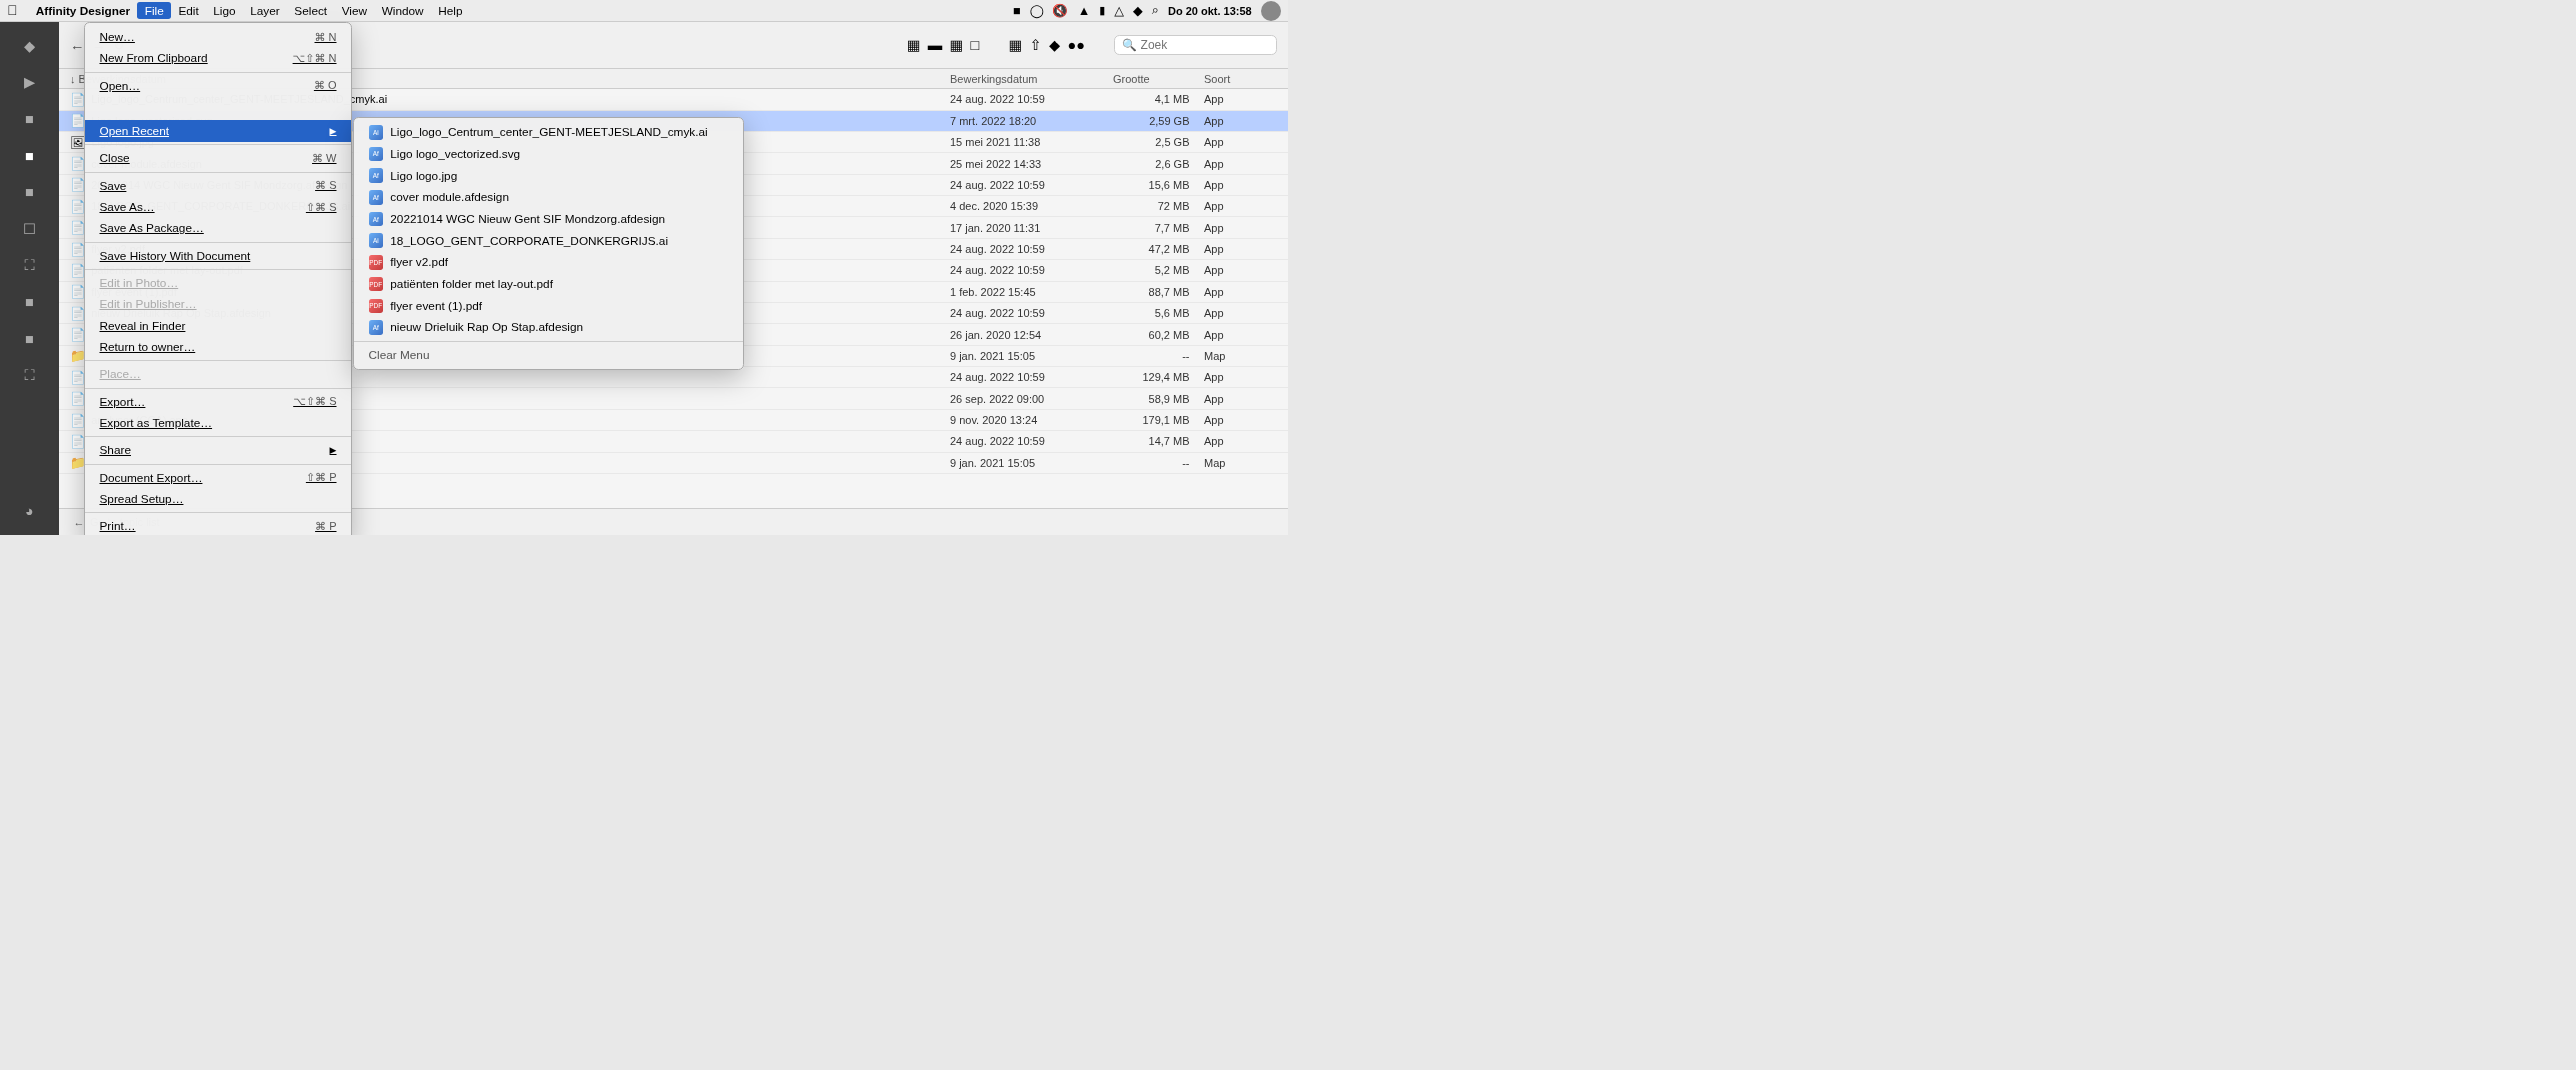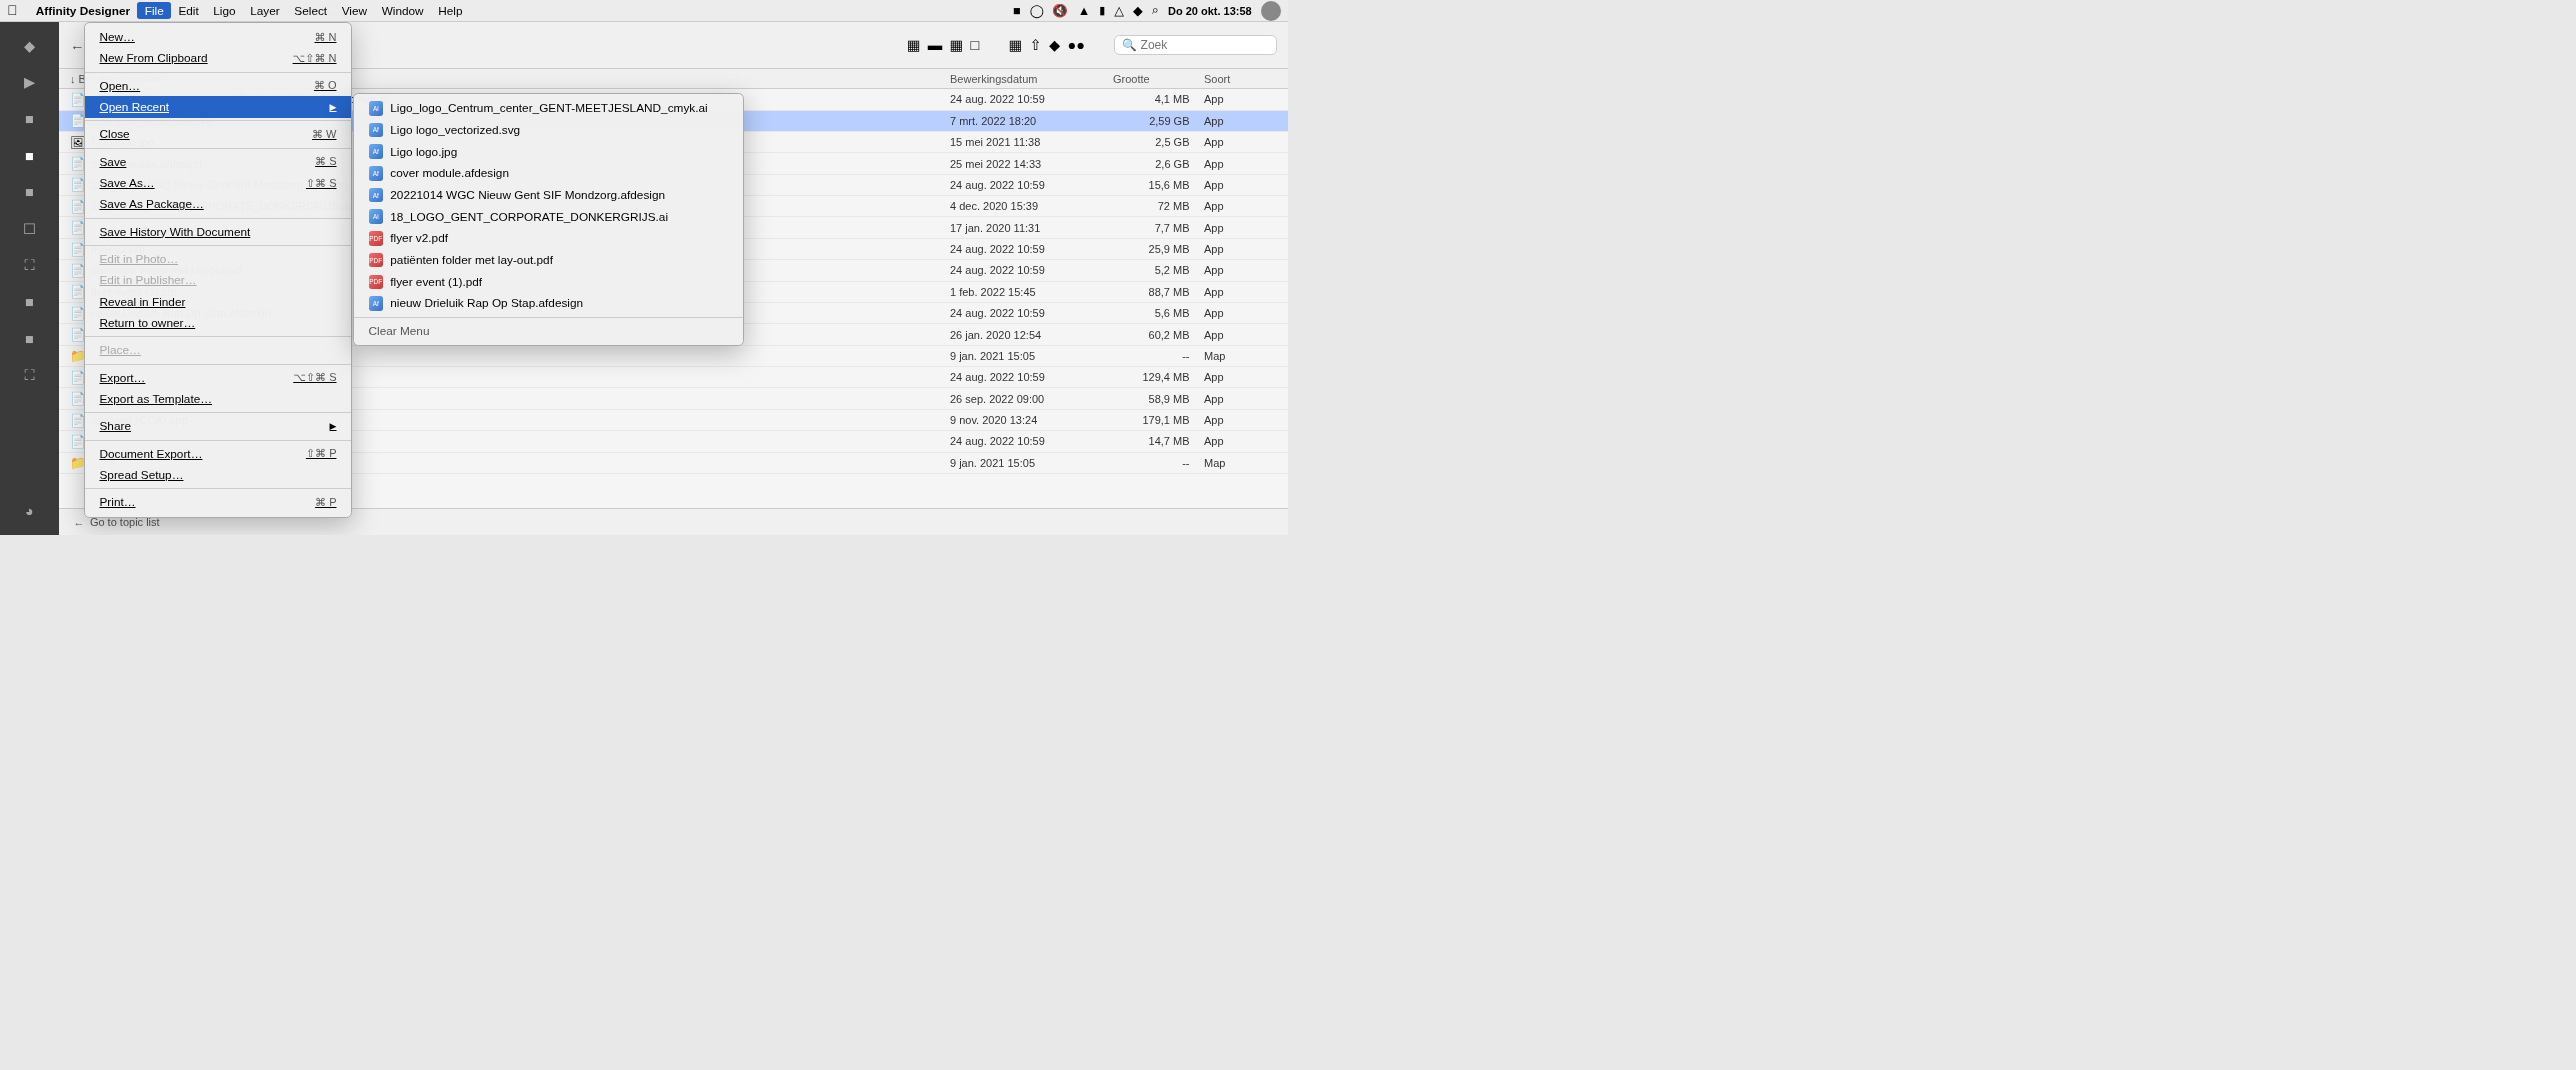--- a/index.html
+++ b/index.html
@@ -407,21 +407,21 @@
         <div class="col-date">17 jan. 2020 11:31</div>
         <div class="col-size">7,7 MB</div>
         <div class="col-kind">App</div>
       </div>
       <div class="finder-row">
         <div class="col-name">
             <span class="file-icon">📄</span>
             <span>flyer v2.pdf</span>
           </div>
         <div class="col-date">24 aug. 2022 10:59</div>
-        <div class="col-size">25,9 MB</div>
+        <div class="col-size">47,2 MB</div>
         <div class="col-kind">App</div>
       </div>
       <div class="finder-row">
         <div class="col-name">
             <span class="file-icon">📄</span>
             <span>patiënten folder met lay-out.pdf</span>
           </div>
         <div class="col-date">24 aug. 2022 10:59</div>
         <div class="col-size">5,2 MB</div>
         <div class="col-kind">App</div>
@@ -516,21 +516,21 @@
     <span class="shortcut">⌥⇧⌘ N</span>
   </div>
 
   <div class="menu-divider"></div>
 
   <div class="menu-item">
     <span class="menu-item-label">Open…</span>
     <span class="shortcut">⌘ O</span>
   </div>
 
-  <div class="menu-item active-hover" style="position:relative;">
+  <div class="menu-item active-hover" style="position:relative;margin-top:24px;">
     <span class="menu-item-label">Open Recent</span>
     <span class="arrow">▶</span>
 
     <div class="submenu">
       <div class="submenu-item">
         <div class="submenu-icon" style="font-size:6.4px;">Ai</div>
         <span>Ligo_logo_Centrum_center_GENT-MEETJESLAND_cmyk.ai</span>
       </div>
       <div class="submenu-item">
         <div class="submenu-icon" style="font-size:6.4px;">Af</div>

